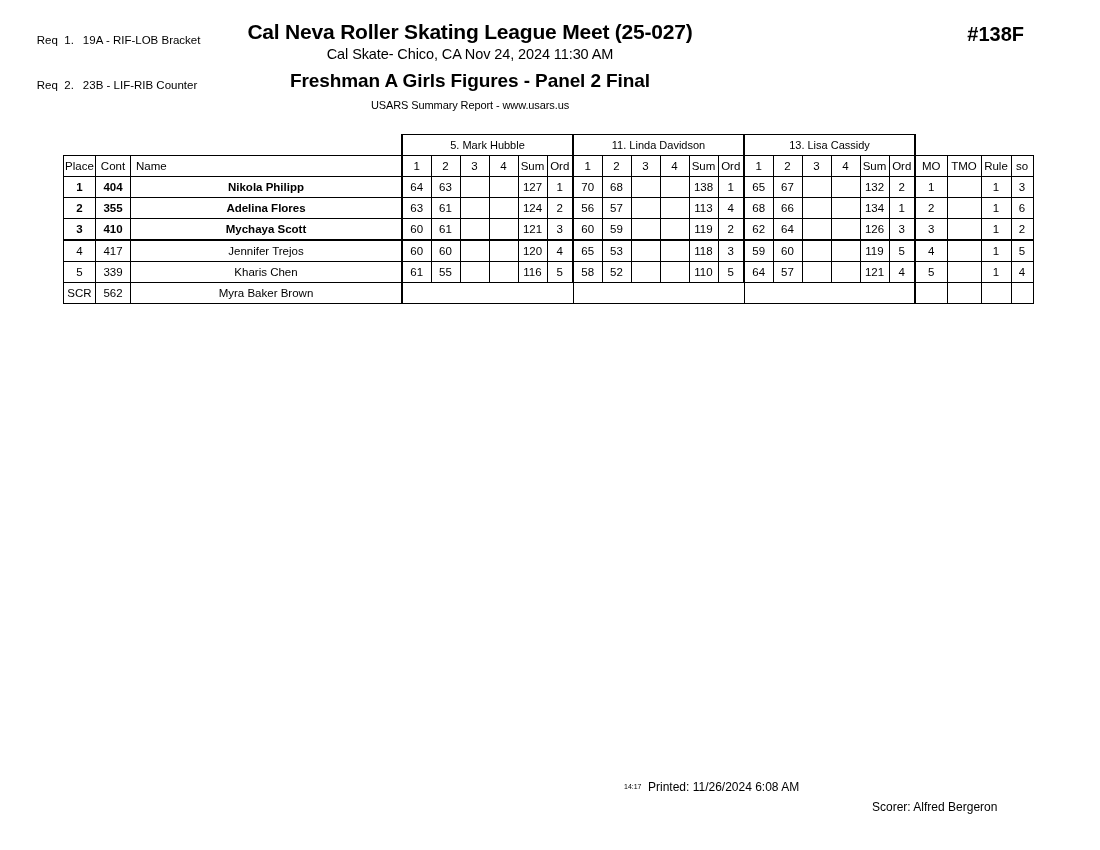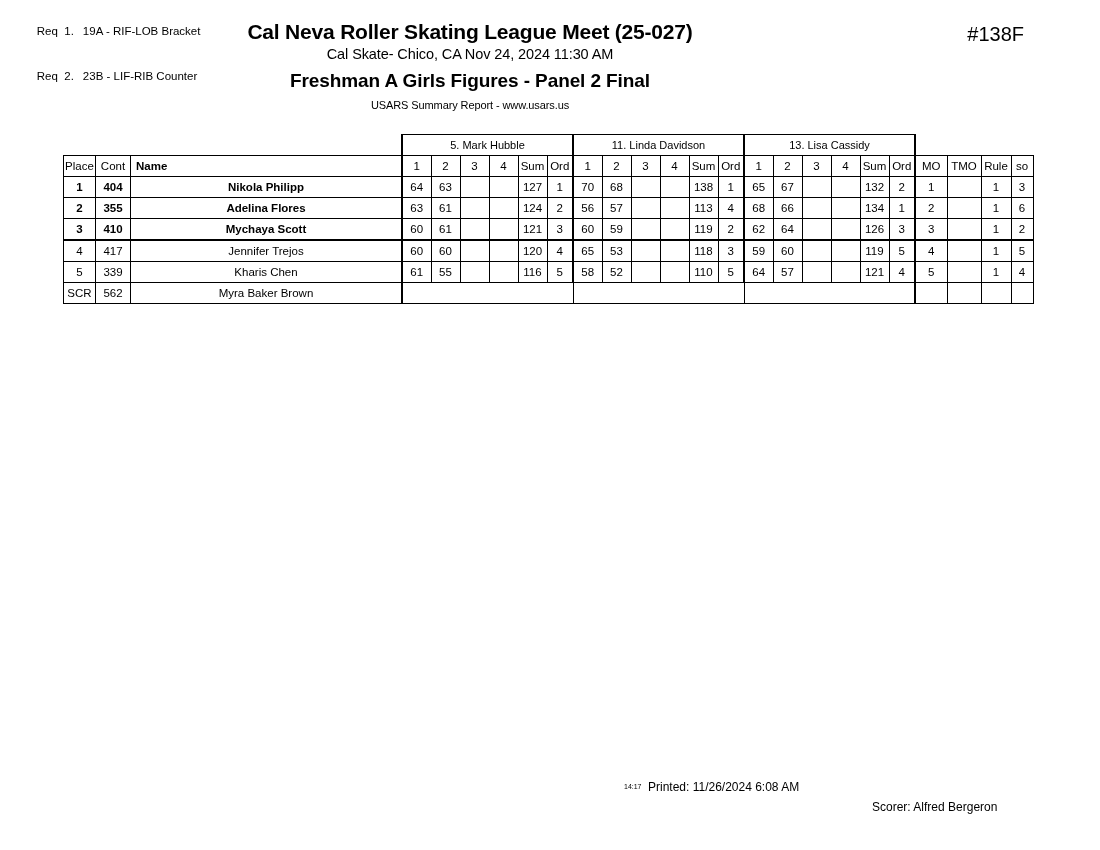--- a/index.html
+++ b/index.html
@@ -12,21 +12,21 @@
     background: #ffffff;
     font-family: "Liberation Sans", sans-serif;
     color: #000000;
     position: relative;
     overflow: hidden;
   }
 
   
   .reqs {
     position: absolute;
-    top: 9px;
+    top: 18px;
     left: 24px;
     font-size: 11.5px;
     line-height: 15px;
   }
   .req-line { white-space: pre; }
   .req-label { display: inline-block; }
 
   
   .header {
     position: absolute;
@@ -58,21 +58,21 @@
     line-height: 22px;
     letter-spacing: -0.1px;
   }
 
   
   .panel-number {
     position: absolute;
     top: 23px;
     right: 76px;
     font-size: 20px;
-    font-weight: normal;
+    font-weight: bold;
   }
 
   
   .sheet {
     position: absolute;
     top: 134px;
     left: 23px;
     padding-left: 40px;
   }
   table.results {
@@ -215,21 +215,21 @@
     <td class="nb" colspan="3"></td>
     <td colspan="6" class="thickL thickR">5.  Mark Hubble</td>
     <td colspan="6" class="thickR">11.  Linda Davidson</td>
     <td colspan="6" class="thickR">13.  Lisa Cassidy</td>
     <td class="nb" colspan="4"></td>
   </tr>
 
   <tr class="hdr-row">
     <td>Place</td>
     <td>Cont</td>
-    <td class="col-name" style="text-align:left;padding-left:5px;font-weight:bold;">Name</td>
+    <td class="col-name" style="text-align:left;padding-left:5px;">Name</td>
 
     <td class="thickL">1</td>
     <td>2</td>
     <td>3</td>
     <td>4</td>
     <td>Sum</td>
     <td class="thickR">Ord</td>
 
     <td>1</td>
     <td>2</td>

